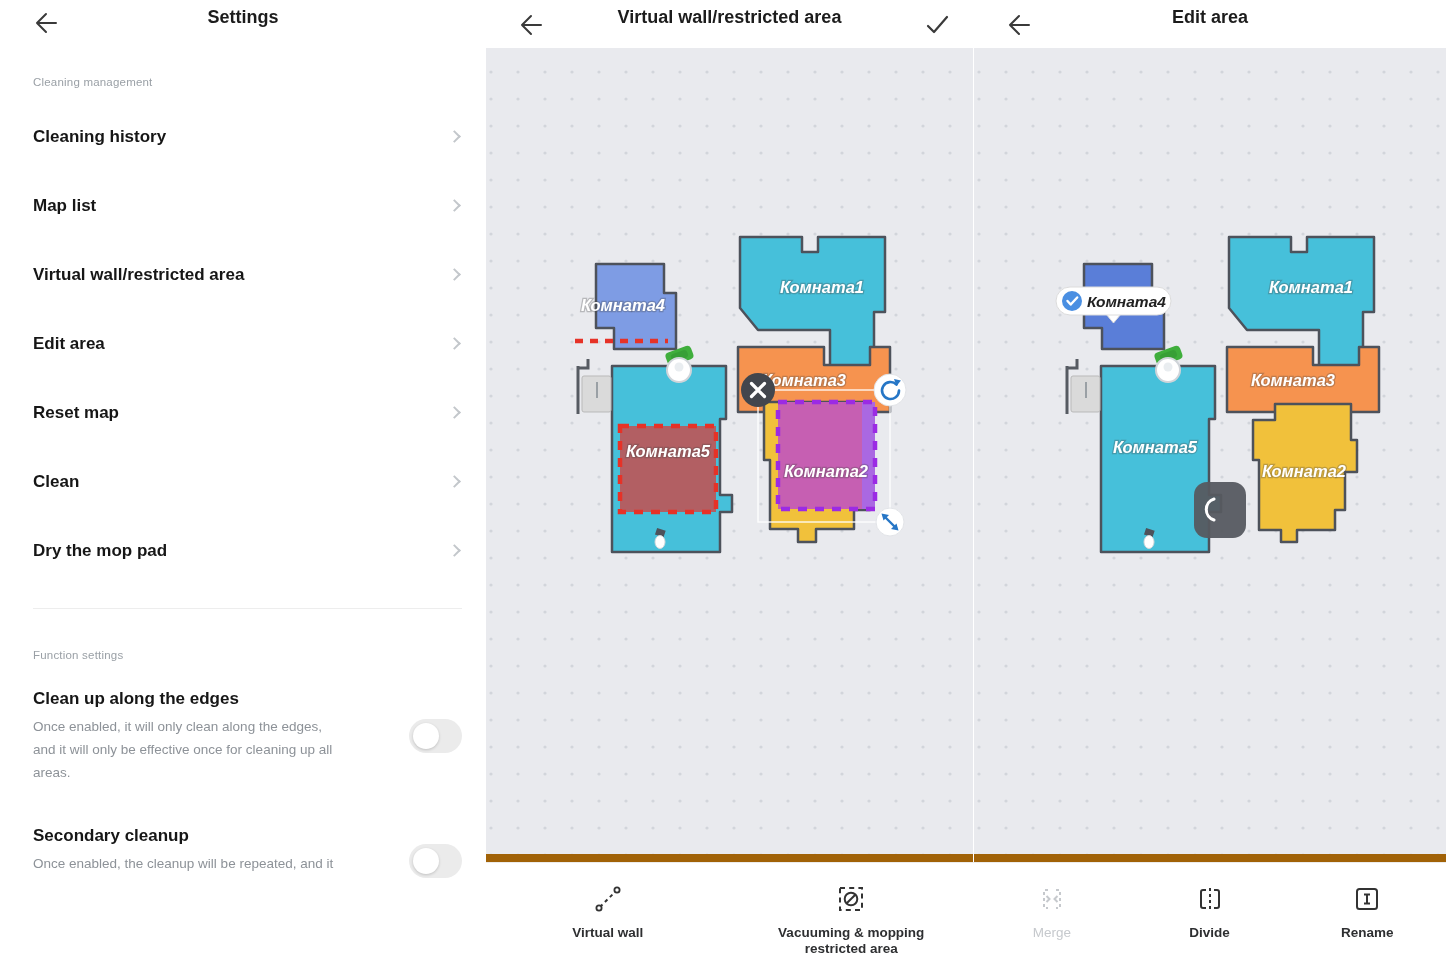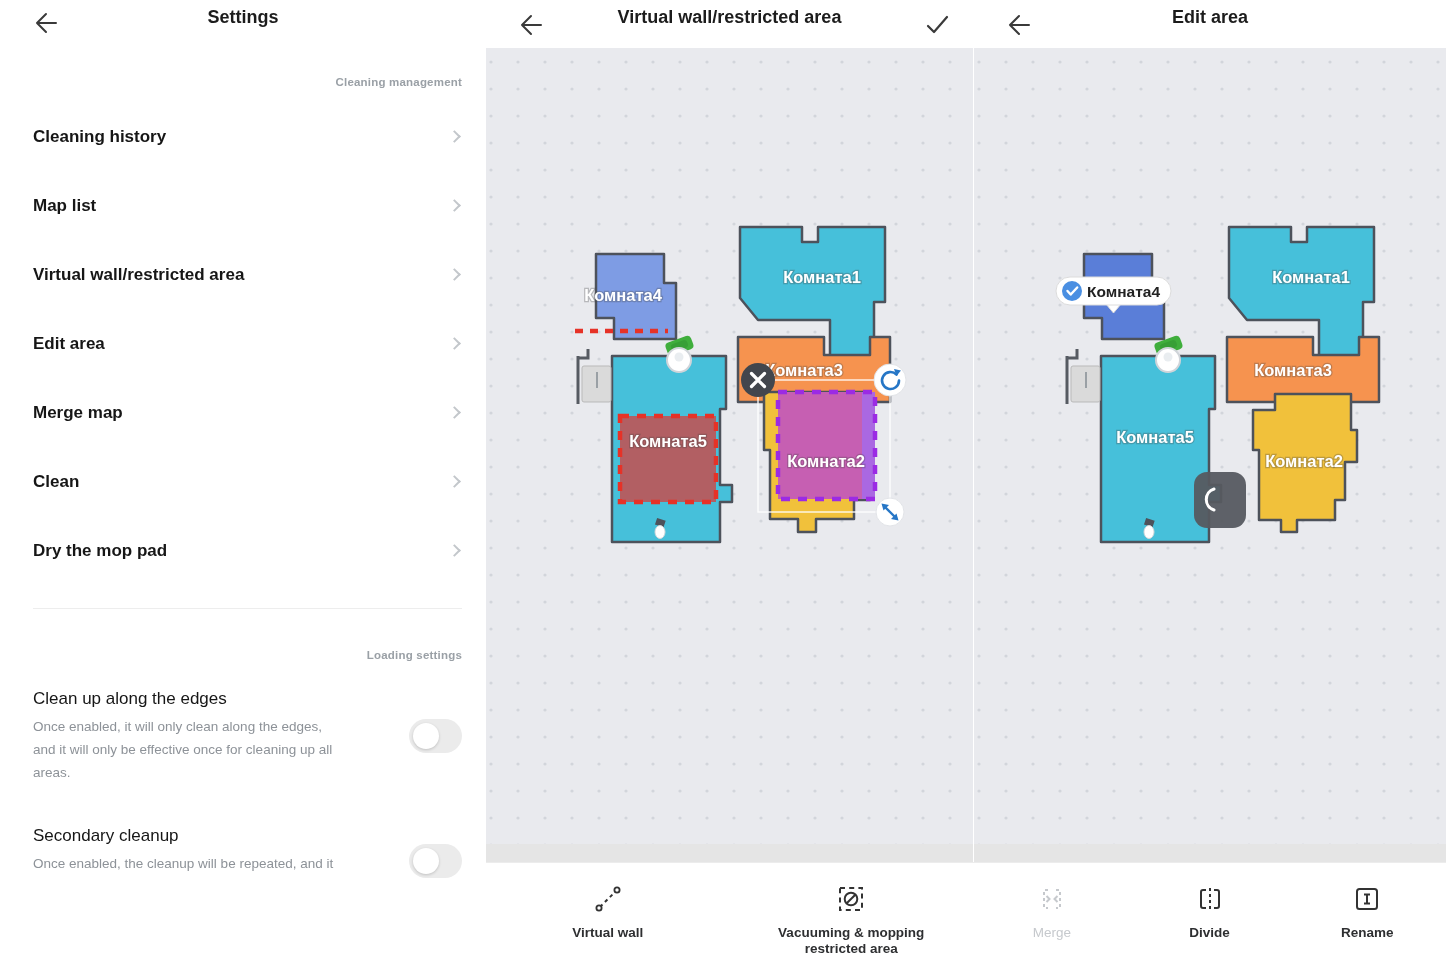--- a/index.html
+++ b/index.html
@@ -1,56 +1,56 @@
 <!DOCTYPE html>
 <html><head>
 <meta charset="utf-8">
 <style>
   html,body{margin:0;padding:0;background:#fff;}
   *{box-sizing:border-box;}
   .screen{position:relative;width:1446px;height:964px;overflow:hidden;
-          font-family:"Liberation Sans", sans-serif;background:#e5e5e5;}
+          font-family:"Liberation Sans", sans-serif;background:#a16207;}
 
   
   .panel-left{position:absolute;left:0;top:0;width:486px;height:964px;background:#fff;overflow:hidden;}
   .lp-header{position:relative;height:48px;}
   .lp-back{position:absolute;left:31px;top:9px;cursor:pointer;}
   .lp-title{position:absolute;left:0;right:0;top:7px;text-align:center;
             font-size:18px;font-weight:700;color:#1c1c1c;}
   .lp-list{padding:0 24px 0 33px;}
-  .sec-label{font-size:11.5px;font-weight:700;color:#9aa0a6;letter-spacing:.2px;text-align:right;}
+  .sec-label{font-size:11.5px;font-weight:400;color:#9aa0a6;letter-spacing:.2px;}
   .sec-label.first{margin-top:28px;}
   .sec-label.second{margin-top:40px;}
   .srow{height:69px;display:flex;align-items:center;justify-content:space-between;}
   .srow.first{margin-top:14px;gap:16px;}
   .srow-label{font-size:17px;font-weight:700;color:#161616;}
   .srow-right{display:flex;align-items:center;gap:12px;}
   .srow-value{font-size:14px;color:#9aa0a6;}
   .chev{width:9px;height:9px;border-top:2px solid #c3c7cb;border-right:2px solid #c3c7cb;
         transform:rotate(45deg);margin-right:3px;}
   .divider{height:1px;background:#ededed;margin-top:23px;}
   .trow{position:relative;}
   .trow.edge{margin-top:26px;}
   .trow.secondary{margin-top:40px;}
-  .trow-title{font-size:17px;font-weight:400;color:#161616;padding-top:2px;}
+  .trow-title{font-size:17px;font-weight:700;color:#161616;padding-top:2px;}
   .trow-desc{width:312px;margin-top:6px;font-size:13.5px;color:#8d9298;line-height:23px;}
   .toggle{position:absolute;right:0;width:53px;height:34px;border-radius:17px;background:#ebebeb;cursor:pointer;}
   .toggle::after{content:'';position:absolute;left:4px;top:4px;width:26px;height:26px;border-radius:50%;
                  background:#fff;box-shadow:0 1px 3px rgba(0,0,0,.18);}
   .toggle.edge-t{top:32px;}
   .toggle.sec-t{top:20px;}
 
   
   .panel-mid{position:absolute;left:486px;top:0;width:487px;height:862px;}
   .panel-right{position:absolute;left:973px;top:0;width:473px;height:862px;border-left:1px solid #fff;}
   .map-header{position:absolute;left:0;top:0;right:0;height:48px;background:#fff;z-index:2;}
   .mh-back{position:absolute;left:30px;top:11px;cursor:pointer;}
   .mh-title{position:absolute;left:0;right:0;top:7px;text-align:center;font-size:18px;font-weight:700;color:#1c1c1c;}
   .mh-check{position:absolute;right:22px;top:11px;cursor:pointer;}
-  .map-wrap{position:absolute;left:0;top:30px;}
+  .map-wrap{position:absolute;left:0;top:40px;font-style:italic;}
 
   .maplabel{font-family:"Liberation Sans", sans-serif;font-size:16.5px;font-weight:700;fill:#ffffff;
             text-anchor:middle;paint-order:stroke;stroke:rgba(70,70,70,.30);stroke-width:2.5px;}
   .pill-label{font-family:"Liberation Sans", sans-serif;font-size:15.5px;font-weight:700;fill:#222;text-anchor:start;
               paint-order:normal;stroke:none;}
 
   
   .toolbar{position:absolute;left:486px;top:862px;width:960px;height:102px;background:#fff;
            border-top:1px solid #ececec;display:flex;z-index:3;}
   .tb-group{display:flex;height:100%;}
@@ -90,34 +90,34 @@
       </div>
       <div class="srow">
         <span class="srow-label">Virtual wall/restricted area</span>
         <span class="chev"></span>
       </div>
       <div class="srow">
         <span class="srow-label">Edit area</span>
         <span class="chev"></span>
       </div>
       <div class="srow">
-        <span class="srow-label">Merge map</span>
+        <span class="srow-label">Reset map</span>
         <span class="chev"></span>
       </div>
       <div class="srow">
         <span class="srow-label">Clean</span>
         <span class="chev"></span>
       </div>
       <div class="srow">
         <span class="srow-label">Dry the mop pad</span>
         <span class="chev"></span>
       </div>
 
       <div class="divider"></div>
-      <div class="sec-label second">Loading settings</div>
+      <div class="sec-label second">Function settings</div>
 
 
       <div class="trow edge">
         <div class="trow-title">Clean up along the edges</div>
         <div class="trow-desc">Once enabled, it will only clean along the edges, and it will only be effective once for cleaning up all areas.</div>
         <div class="toggle edge-t"></div>
       </div>
 
       <div class="trow secondary">
         <div class="trow-title">Secondary cleanup</div>

